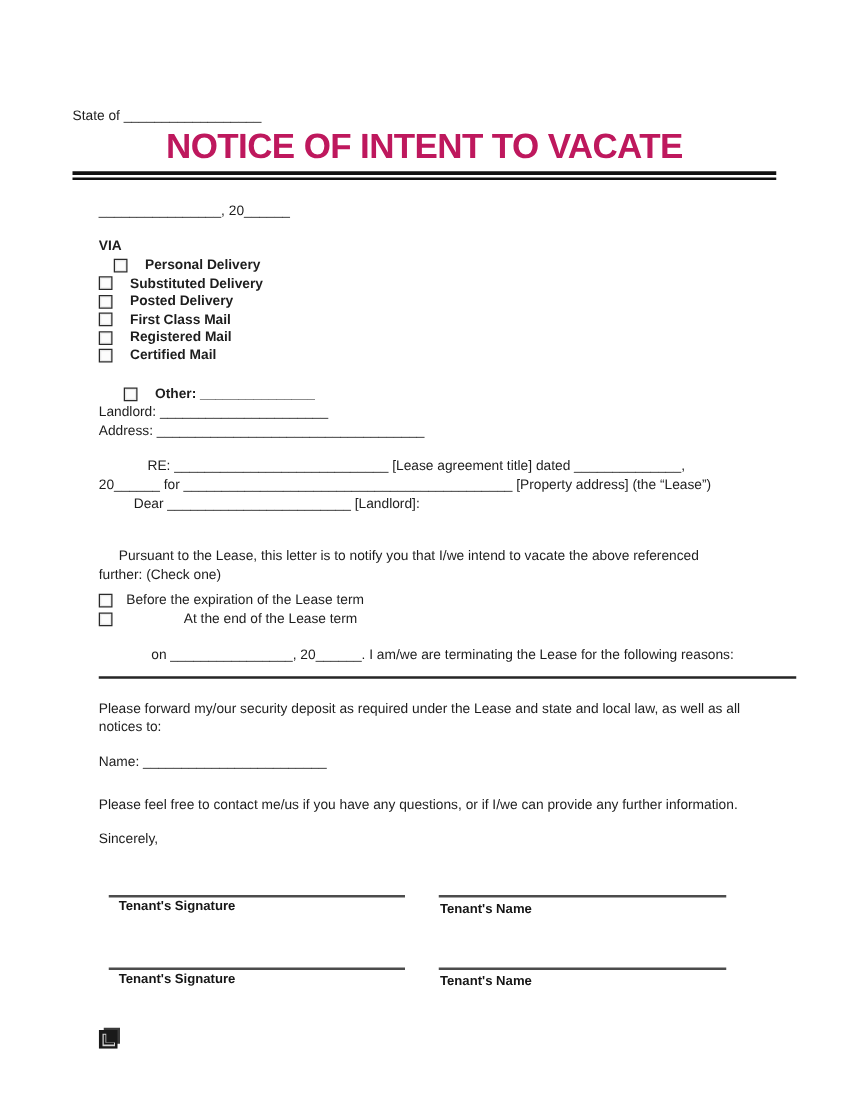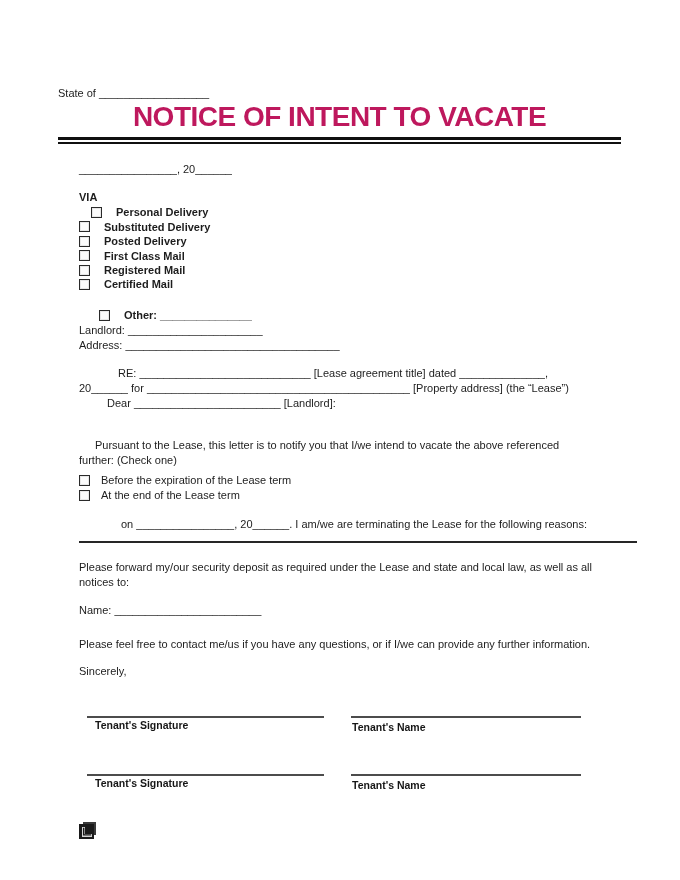--- a/index.html
+++ b/index.html
@@ -89,21 +89,21 @@
   <div class="t" style="top:381px;left:79px;">20______ for ___________________________________________ [Property address] (the “Lease”)</div>
 
   <div class="t" style="top:396px;left:79px;margin-left:28px;">Dear ________________________ [Landlord]:</div>
   <div class="t" style="top:438px;left:79px;margin-left:16px;">Pursuant to the Lease, this letter is to notify you that I/we intend to vacate the above referenced</div>
   <div class="t" style="top:452.5px;left:79px;">further: (Check one)</div>
 
   <div class="cbrow" style="top:473px;">
     <span class="cb chk-gap"></span>
     <span class="lbl">Before the expiration of the Lease term</span>
   </div>
-  <div class="cbrow" style="top:488px;">
+  <div class="cbrow" style="top:488px;gap:46px;">
     <span class="cb chk-gap"></span>
     <span class="lbl">At the end of the Lease term</span>
   </div>
 
   <div class="t" style="top:517px;left:79px;margin-left:42px;">on ________________, 20______. I am/we are terminating the Lease for the following reasons:</div>
   <div class="blankline" style="top:541px;left:79px;width:558px;"></div>
 
   <div class="t" style="top:560px;left:79px;">Please forward my/our security deposit as required under the Lease and state and local law, as well as all</div>
   <div class="t" style="top:574.5px;left:79px;">notices to:</div>
 

